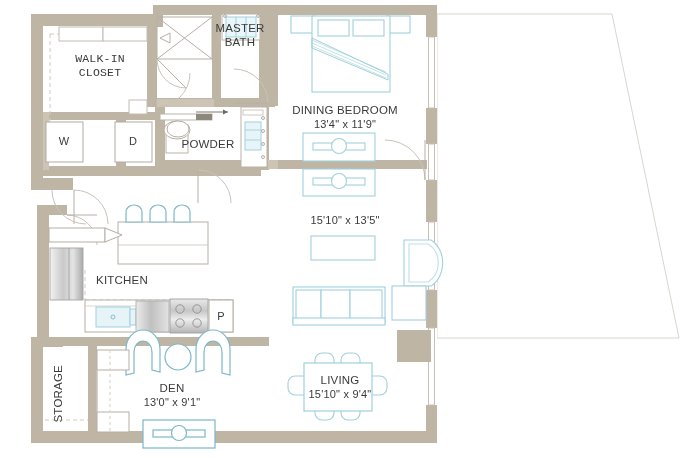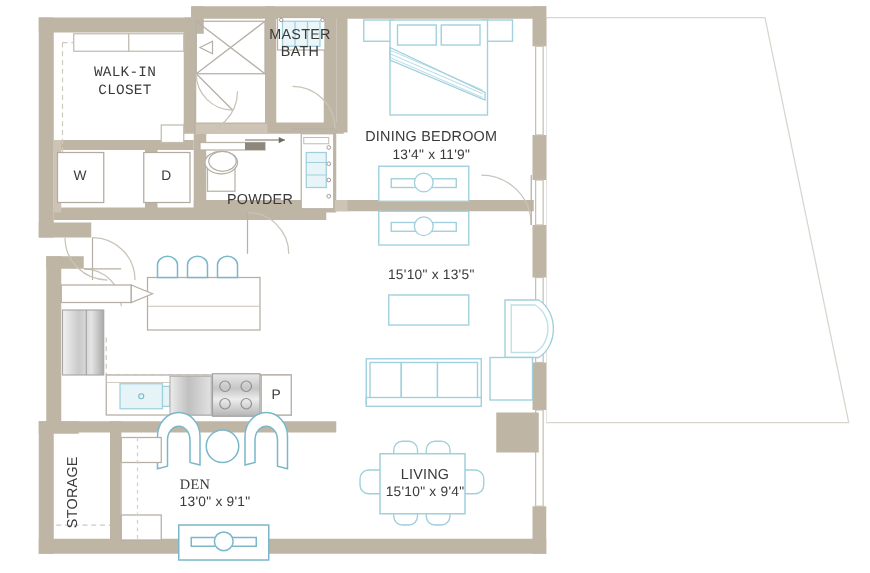--- a/index.html
+++ b/index.html
@@ -355,29 +355,30 @@
     </g>
 
   </svg>
 
   <div class="lbl lbl-room" style="left:40px; top:52px; width:120px;font-family:Liberation Mono, monospace;">WALK-IN
 CLOSET</div>
 
   <div class="lbl lbl-room" style="left:192px; top:22px; width:96px;">MASTER
 BATH</div>
 
-  <div class="lbl lbl-room" style="left:158px; top:138px; width:100px;margin-top:16px;">POWDER</div>
+  <div class="lbl lbl-room" style="left:158px; top:138px; width:100px;">POWDER</div>
 
   <div class="lbl lbl-room" style="left:275px; top:104px; width:140px;">DINING BEDROOM</div>
   <div class="lbl lbl-dim" style="left:275px; top:118px; width:140px;">13'4" x 11'9"</div>
 
   <div class="lbl lbl-dim" style="left:285px; top:214px; width:120px;">15'10" x 13'5"</div>
 
-
-  <div class="lbl lbl-room" style="left:106px; top:382px; width:100px;font-family:Liberation Serif, serif;">DEN</div>
+  <div class="lbl lbl-room" style="left:72px; top:274px; width:100px;">KITCHEN</div>
+
+  <div class="lbl lbl-room" style="left:122px; top:382px; width:100px;">DEN</div>
   <div class="lbl lbl-dim" style="left:112px; top:396px; width:120px;">13'0" x 9'1"</div>
 
   <div class="lbl lbl-room" style="left:285px; top:374px; width:110px;">LIVING</div>
   <div class="lbl lbl-dim" style="left:280px; top:388px; width:120px;">15'10" x 9'4"</div>
 
   <div class="lbl lbl-room lbl-vert" style="left:14px; top:387px; width:90px;">STORAGE</div>
 
   <div class="lbl lbl-small" style="left:54px; top:135px; width:20px;">W</div>
 
   <div class="lbl lbl-small" style="left:123px; top:135px; width:20px;">D</div>

